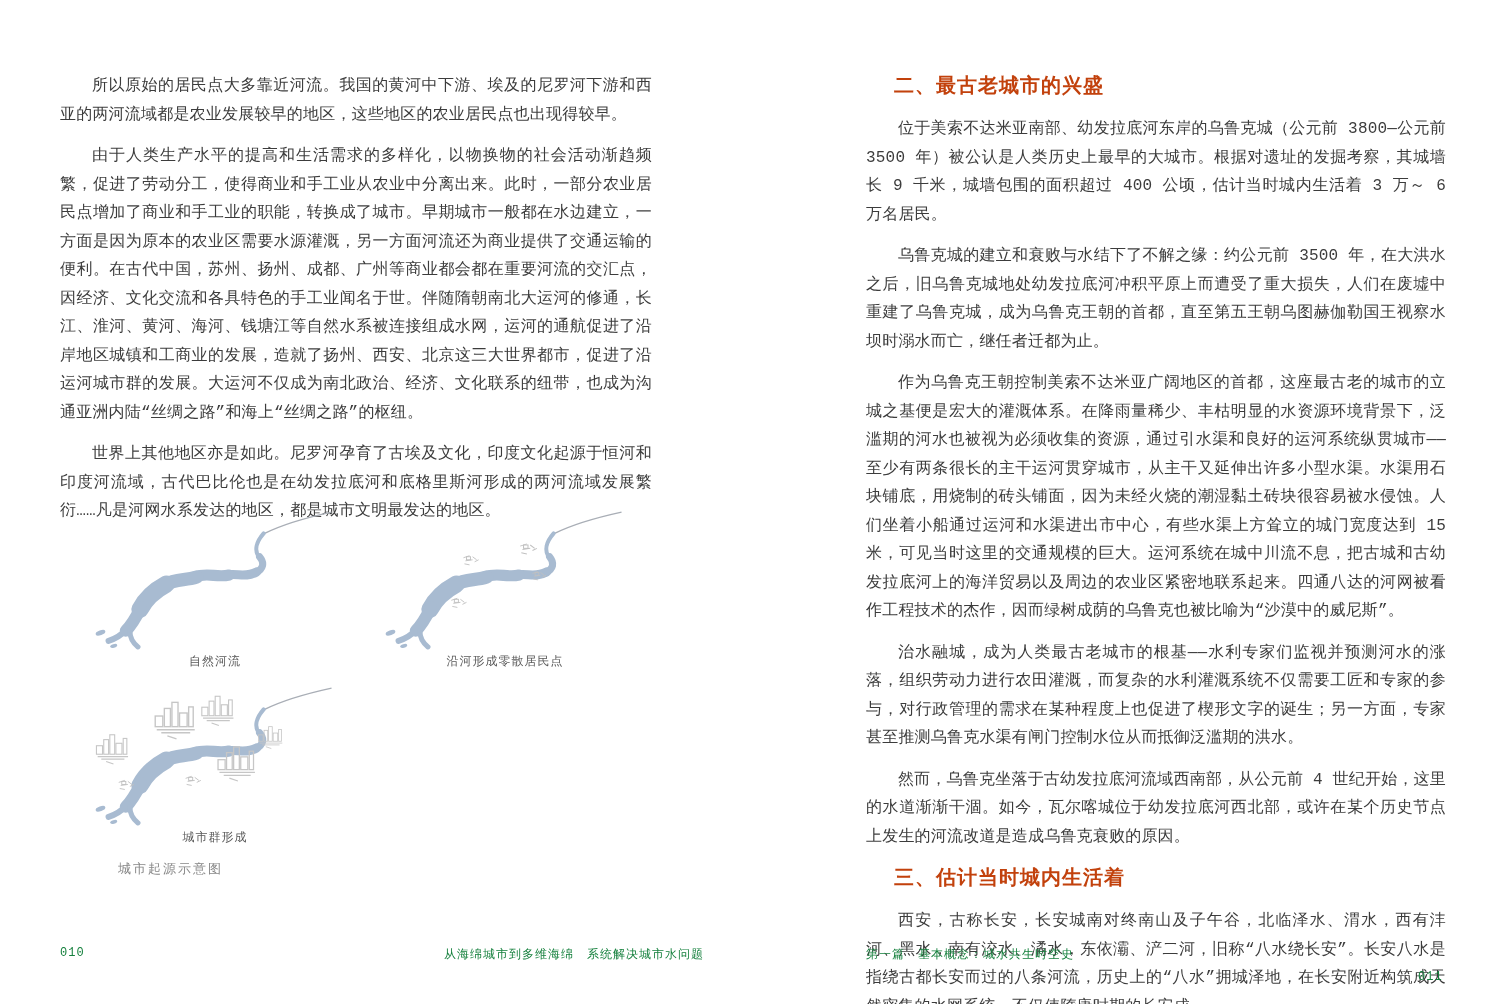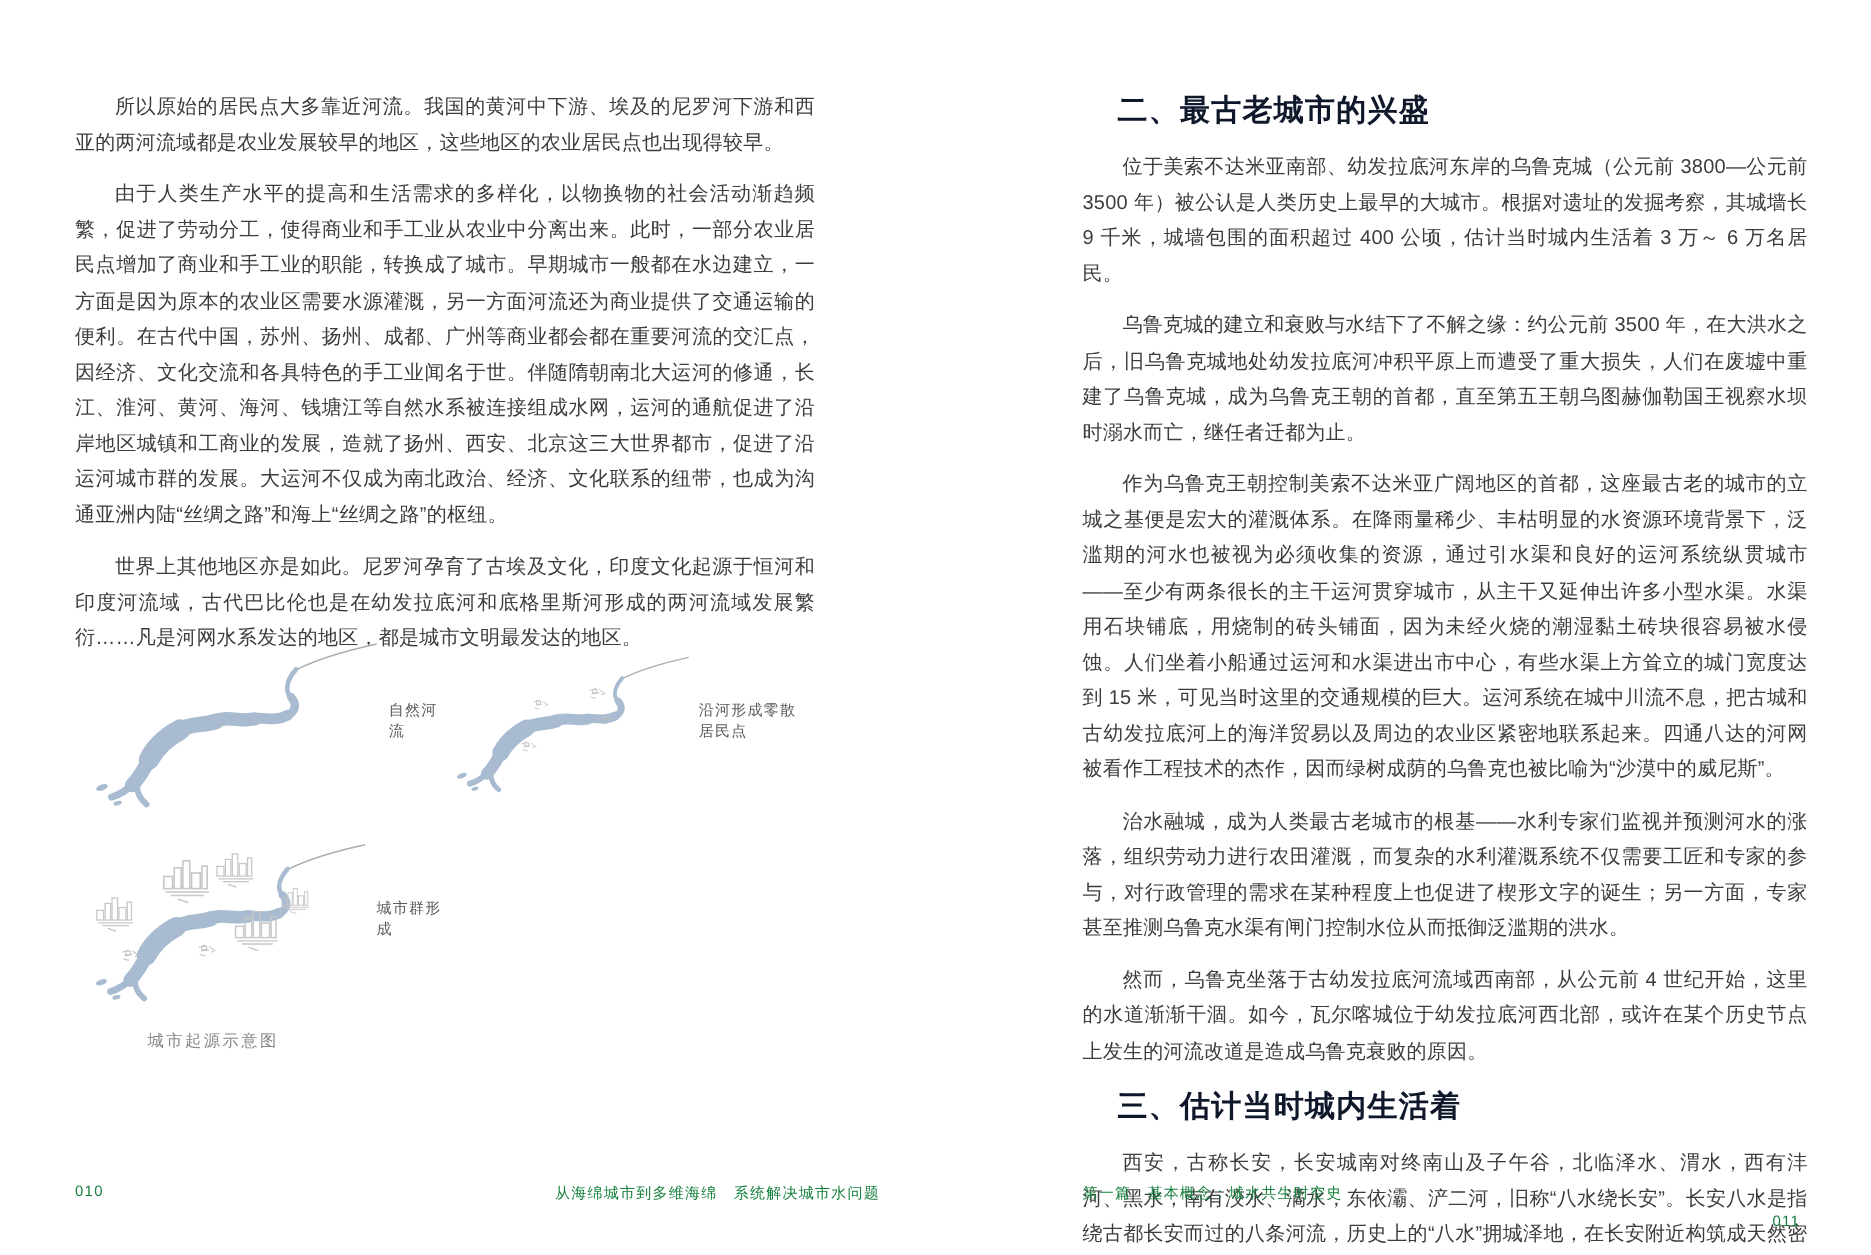--- a/index.html
+++ b/index.html
@@ -1,36 +1,36 @@
 <!DOCTYPE html>
 <html lang="zh"><head>
 <meta charset="utf-8">
 <style>
   html,body{margin:0;padding:0;}
   body{
     width:1497px;height:1004px;position:relative;background:#ffffff;
     font-family:"Liberation Sans","DejaVu Sans",sans-serif;
     color:#3c3c3c;overflow:hidden;
   }
-  .page{position:absolute;top:0;height:752px;}
+  .page{position:absolute;top:0;height:752px;font-family:Liberation Mono, monospace;}
   .text-col{position:absolute;}
   p.body-par{
     margin:0 0 13px 0;font-size:16px;line-height:28.5px;
     text-indent:2em;text-align:justify;color:#3c3c3c;
     letter-spacing:0.2px;
   }
   h2.section-heading{
-    margin:0 0 16px 28px;font-size:24px;font-weight:bold;color:#0f172a;
+    margin:0 0 16px 28px;font-size:20px;font-weight:bold;color:#c2410c;
     letter-spacing:1px;
   }
   .section-gap{margin-top:54px;}
   
   .figure-wrap{position:absolute;left:70px;top:500px;width:585px;}
   .fig-grid{display:grid;grid-template-columns:290px 290px;grid-row-gap:6px;}
-  .fig-cell{display:flex;flex-direction:row;align-items:center;}
+  .fig-cell{display:flex;flex-direction:column;align-items:center;}
   .fig-cell svg{width:256px;height:152px;display:block;}
   .fig-caption{font-size:12px;color:#5a5a5a;margin-top:1px;letter-spacing:1px;}
   .fig-title{font-size:13px;color:#878787;margin:14px 0 0 48px;letter-spacing:2px;}
   
   .footer{position:absolute;top:946px;font-size:12px;color:#15803d;letter-spacing:1px;}
   .pagenum-left{left:60px;}
   .footer-book{left:444px;}
   .footer-chapter{left:866px;}
 </style>
 </head>

